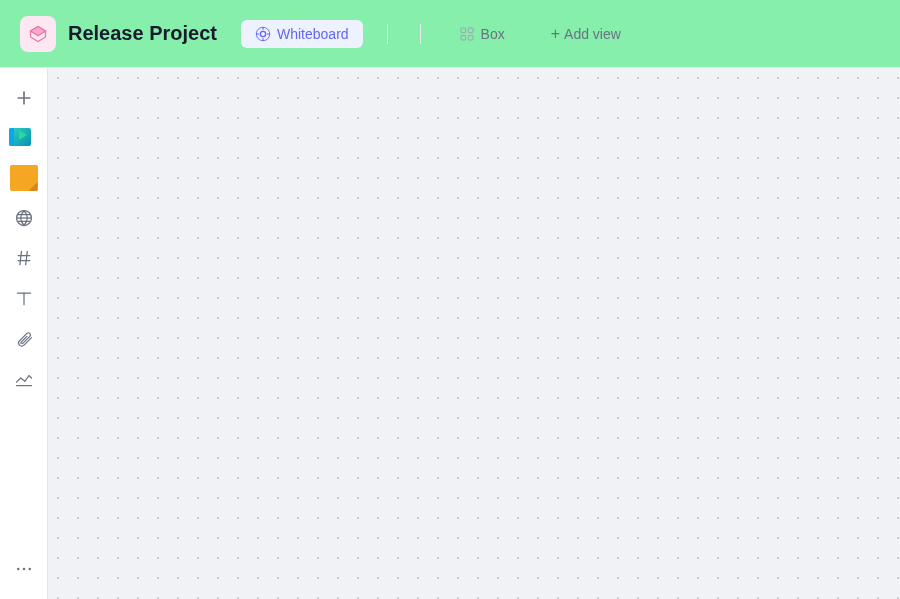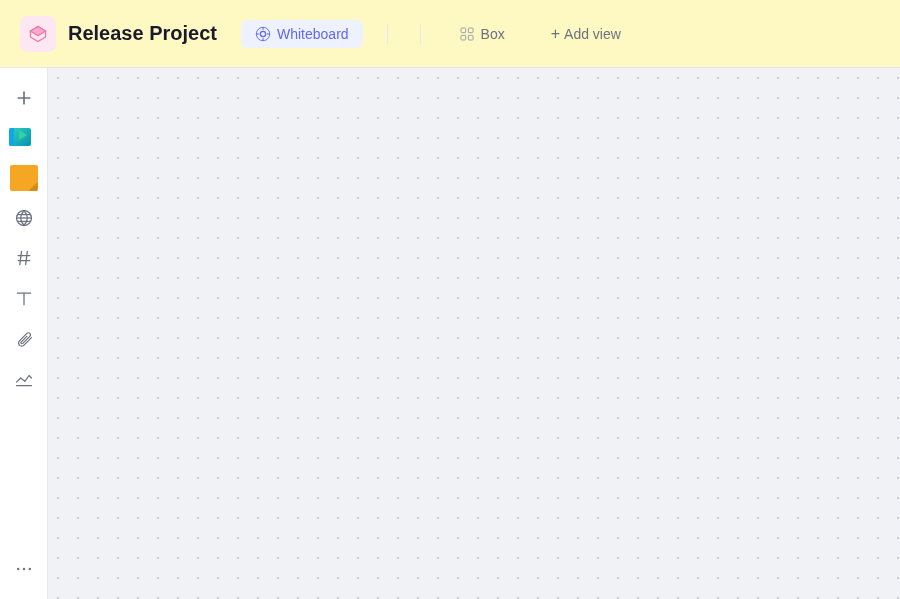--- a/index.html
+++ b/index.html
@@ -3,21 +3,21 @@
   <meta charset="utf-8">
   <style>
     * { margin: 0; padding: 0; box-sizing: border-box; }
     body { width: 900px; height: 599px; overflow: hidden; font-family: -apple-system, BlinkMacSystemFont, 'Segoe UI', sans-serif; background: #f0f2f5; }
 
     
     .header {
       display: flex;
       align-items: center;
       height: 68px;
-      background: #fef9c3;
+      background: #86efac;
       border-bottom: 1px solid #e5e7eb;
       padding: 8px 20px;
       gap: 0;
     }
 
     .project-icon {
       width: 36px;
       height: 36px;
       background: #fce7f3;
       border-radius: 8px;

